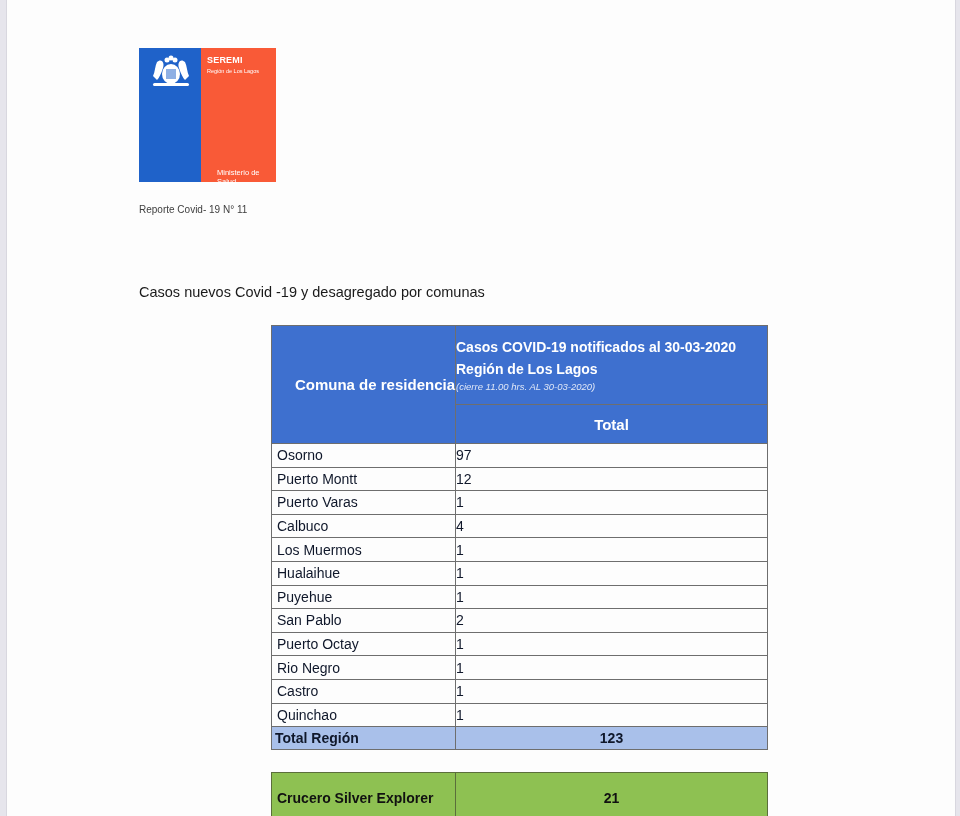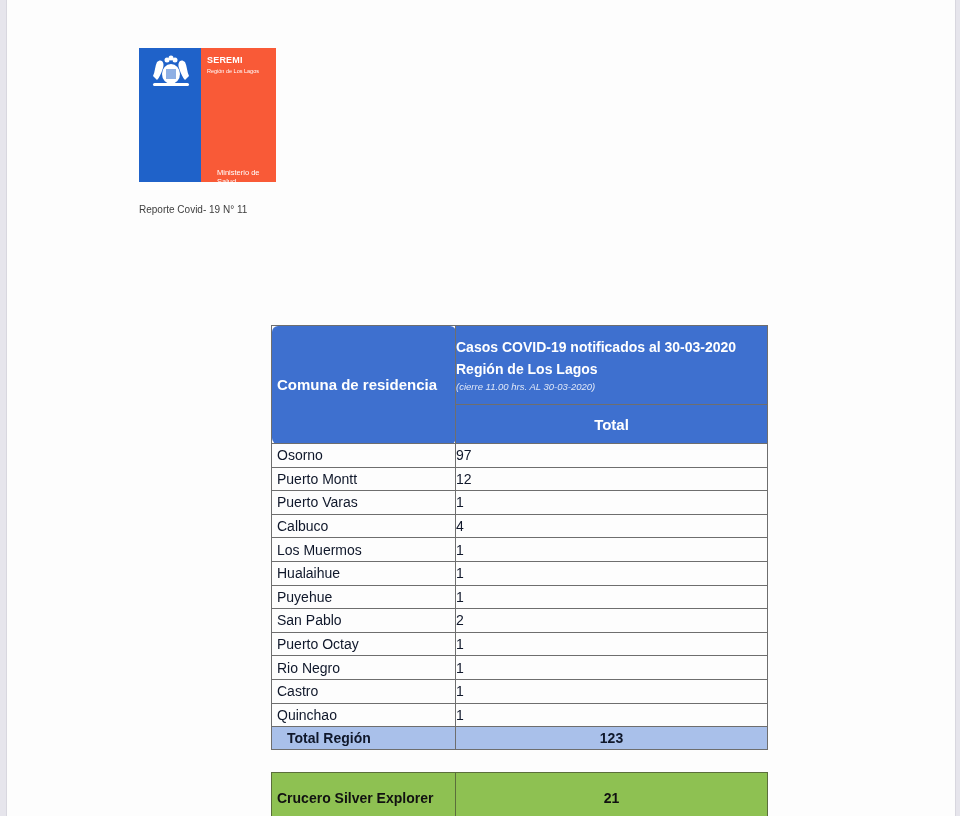--- a/index.html
+++ b/index.html
@@ -116,25 +116,24 @@
       color: #0f172a;
     }
     table.cases col.c1 { width: 184px; }
     table.cases col.c2 { width: 312px; }
     .hdr {
       background: #3e70cf;
       color: #fff !important;
       font-weight: bold;
     }
     .hdr-left {
-      text-align: left;
+      text-align: right;
       padding-left: 5px !important;
       font-size: 15px !important;
       vertical-align: middle;
-      border-radius: 6px;
     }
     .hdr-top {
       height: 78px;
       text-align: left;
       vertical-align: middle;
     }
     .hdr-line1 { font-size: 14px; display: block; line-height: 22px; }
     .hdr-line2 { font-size: 14px; display: block; line-height: 22px; }
     .hdr-line3 { font-size: 9.5px; font-style: italic; font-weight: normal; display: block; line-height: 14px; color: #dfe7f7; }
     .hdr-total {
@@ -143,21 +142,21 @@
       font-size: 15px !important;
     }
     .row td { height: 22.6px; background: #fdfdfd; }
     .row td.name { padding-left: 5px; text-align: left; }
     .row td.val { text-align: left; margin-top: 36px; }
     .total-row td {
       height: 22px;
       background: #a9c0ea;
       font-weight: bold;
     }
-    .total-row td.name { padding-left: 15px; }
+    .total-row td.name { padding-left: 3px; }
     .total-row td.val { text-align: center; }
     table.cruise {
       position: absolute;
       left: 264px;
       top: 772px;
       width: 496px;
       border-collapse: collapse;
       table-layout: fixed;
     }
     table.cruise td {
@@ -199,20 +198,21 @@
         <div class="logo-seremi">SEREMI</div>
         <div class="logo-region">Región de Los Lagos</div>
         <div class="logo-ministerio">
           <div>Ministerio de</div>
           <div>Salud</div>
         </div>
       </div>
     </div>
 
     <div class="doc-title">Reporte Covid- 19 N° 11</div>
+    <div class="doc-subtitle">Casos nuevos Covid -19 y desagregado por comunas</div>
 
     <table class="cases">
       <colgroup>
           <col class="c1">
           <col class="c2">
         </colgroup>
       <thead>
         <tr>
           <th class="hdr hdr-left" rowspan="2">Comuna de residencia</th>
           <th class="hdr hdr-top">

